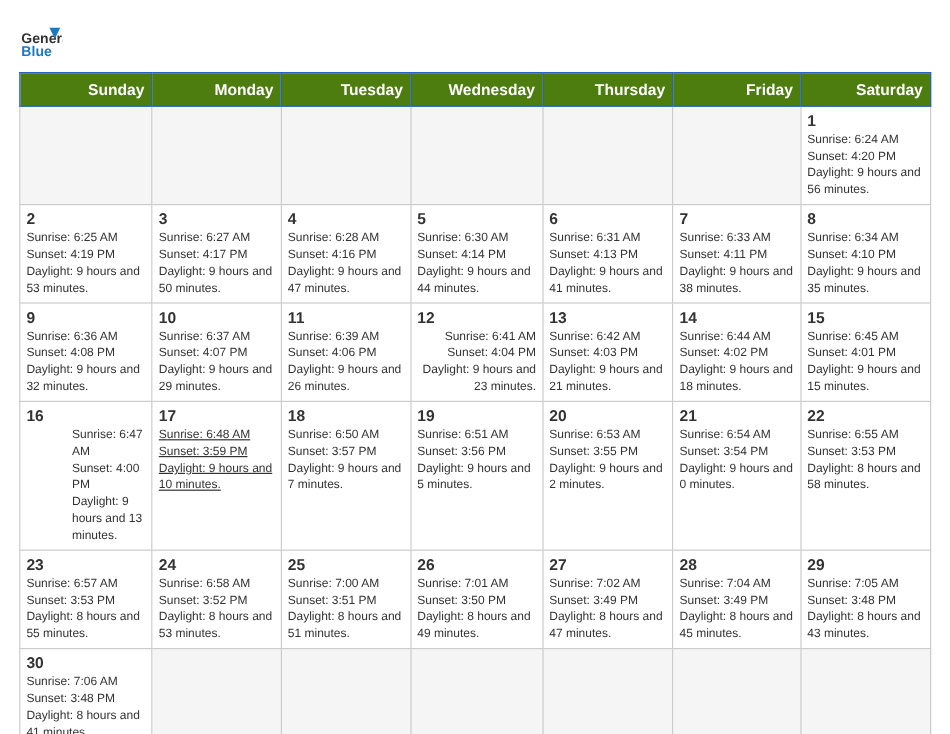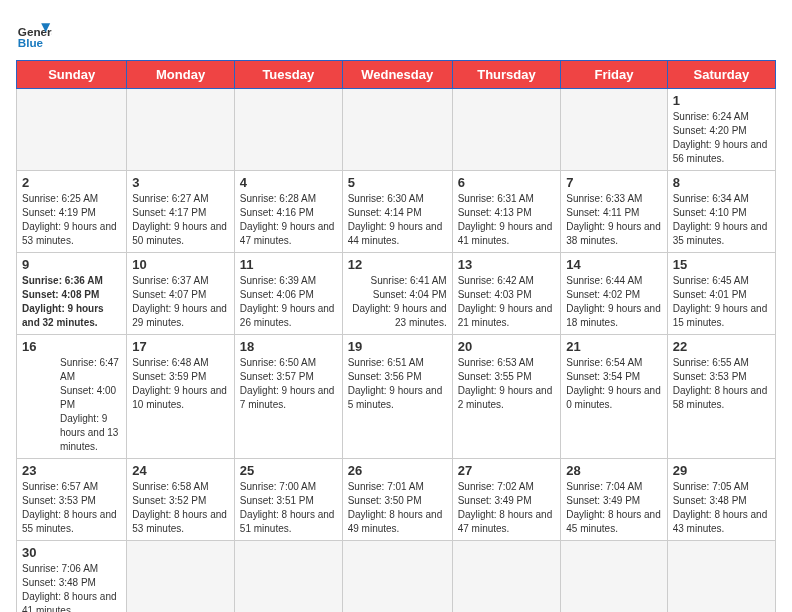--- a/index.html
+++ b/index.html
@@ -36,23 +36,23 @@
     .location {
       font-size: 14px;
       color: #333;
     }
     .calendar {
       width: 100%;
       border-collapse: collapse;
       border: 1px solid #ccc;
     }
     .calendar th {
-      background: #ef4444;
+      background: #4d7c0f;
       color: #fff;
-      text-align: center;
+      text-align: right;
       padding: 6px 6px;
       font-size: 13px;
       font-weight: bold;
       border: 1px solid #2962c4;
     }
     .calendar td {
       vertical-align: top;
       padding: 4px 5px;
       border: 1px solid #ccc;
       width: 113px;
@@ -161,21 +161,21 @@
         <td>
           <span class="day-number">8</span>
           <div class="day-info" style="white-space: pre-line;">Sunrise: 6:34 AM
 Sunset: 4:10 PM
 Daylight: 9 hours and 35 minutes.</div>
         </td>
       </tr>
       <tr>
         <td>
           <span class="day-number">9</span>
-          <div class="day-info" style="white-space: pre-line; font-weight: bold;">Sunrise: 6:36 AM
+          <div class="day-info" style="white-space: pre-line;">Sunrise: 6:36 AM
 Sunset: 4:08 PM
 Daylight: 9 hours and 32 minutes.</div>
         </td>
         <td>
           <span class="day-number">10</span>
           <div class="day-info" style="white-space: pre-line;">Sunrise: 6:37 AM
 Sunset: 4:07 PM
 Daylight: 9 hours and 29 minutes.</div>
         </td>
         <td>
@@ -211,21 +211,21 @@
       </tr>
       <tr>
         <td>
           <span class="day-number">16</span>
           <div class="day-info" style="white-space: pre-line; margin-left: 38px;">Sunrise: 6:47 AM
 Sunset: 4:00 PM
 Daylight: 9 hours and 13 minutes.</div>
         </td>
         <td>
           <span class="day-number">17</span>
-          <div class="day-info" style="white-space: pre-line;">Sunrise: 6:48 AM
+          <div class="day-info" style="white-space: pre-line; text-decoration: underline;">Sunrise: 6:48 AM
 Sunset: 3:59 PM
 Daylight: 9 hours and 10 minutes.</div>
         </td>
         <td>
           <span class="day-number">18</span>
           <div class="day-info" style="white-space: pre-line;">Sunrise: 6:50 AM
 Sunset: 3:57 PM
 Daylight: 9 hours and 7 minutes.</div>
         </td>
         <td>

